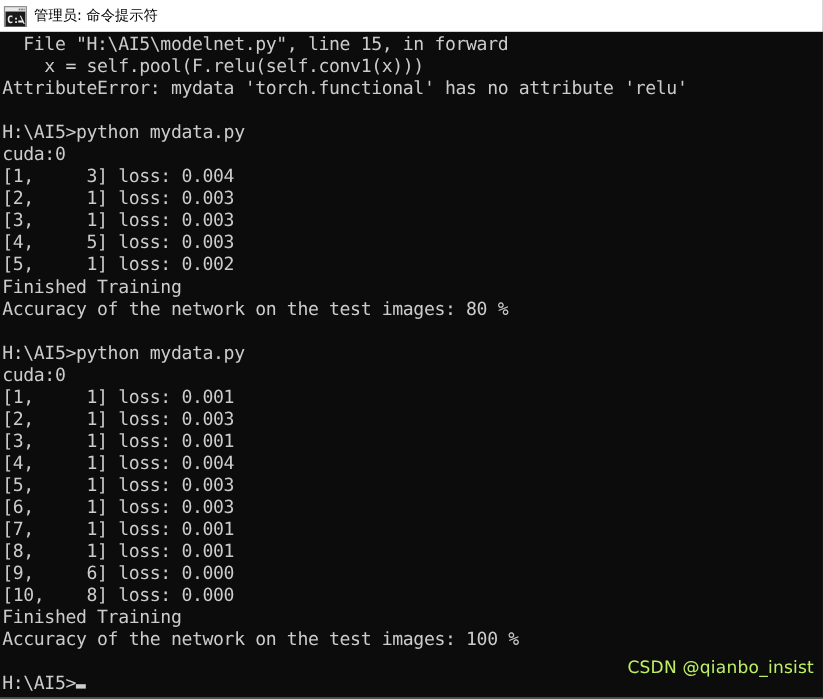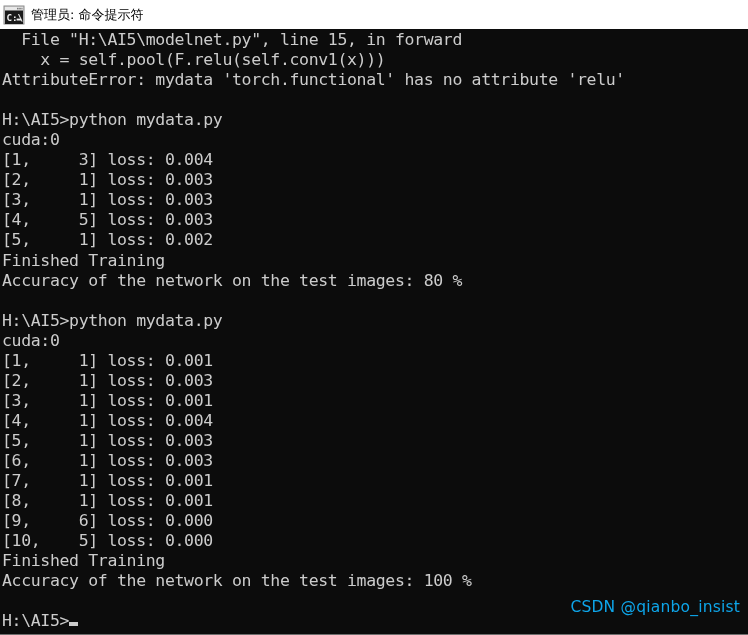--- a/index.html
+++ b/index.html
@@ -84,21 +84,21 @@
     vertical-align: baseline;
     margin-bottom: 0px;
   }
 
   #watermark {
     position: absolute;
     right: 8px;
     bottom: 18px;
     font-family: "DejaVu Sans", "Liberation Sans", sans-serif;
     font-size: 15.5px;
-    color: #0ea5e9;
+    color: #bef264;
     white-space: nowrap;
     letter-spacing: 0.2px;
   }
 </style>
 </head>
 <body>
 
 <div id="window">
 
   <div id="titlebar">
@@ -134,21 +134,21 @@
 <span>cuda:0</span>
 <span>[1,     1] loss: 0.001</span>
 <span>[2,     1] loss: 0.003</span>
 <span>[3,     1] loss: 0.001</span>
 <span>[4,     1] loss: 0.004</span>
 <span>[5,     1] loss: 0.003</span>
 <span>[6,     1] loss: 0.003</span>
 <span>[7,     1] loss: 0.001</span>
 <span>[8,     1] loss: 0.001</span>
 <span>[9,     6] loss: 0.000</span>
-<span>[10,    5] loss: 0.000</span>
+<span>[10,    8] loss: 0.000</span>
 <span>Finished Training</span>
 <span>Accuracy of the network on the test images: 100 %</span>
 <span></span>
 <span>H:\AI5&gt;</span><span class="cursor"></span></div>
     <div id="watermark">CSDN @qianbo_insist</div>
   </div>
 
 </div>
 
 </body></html>

